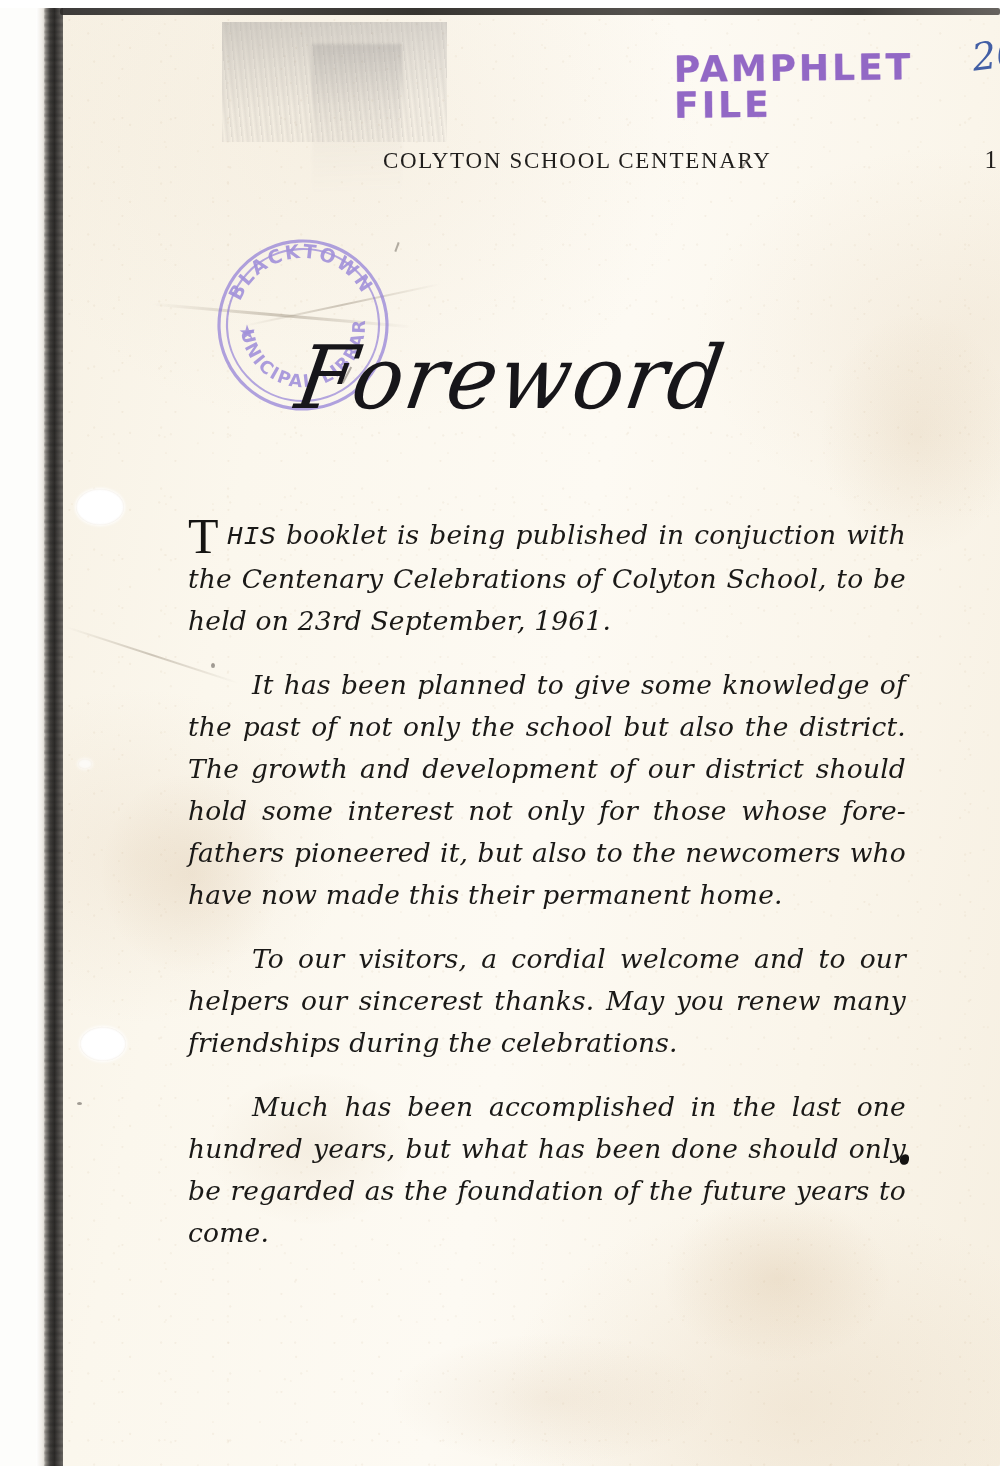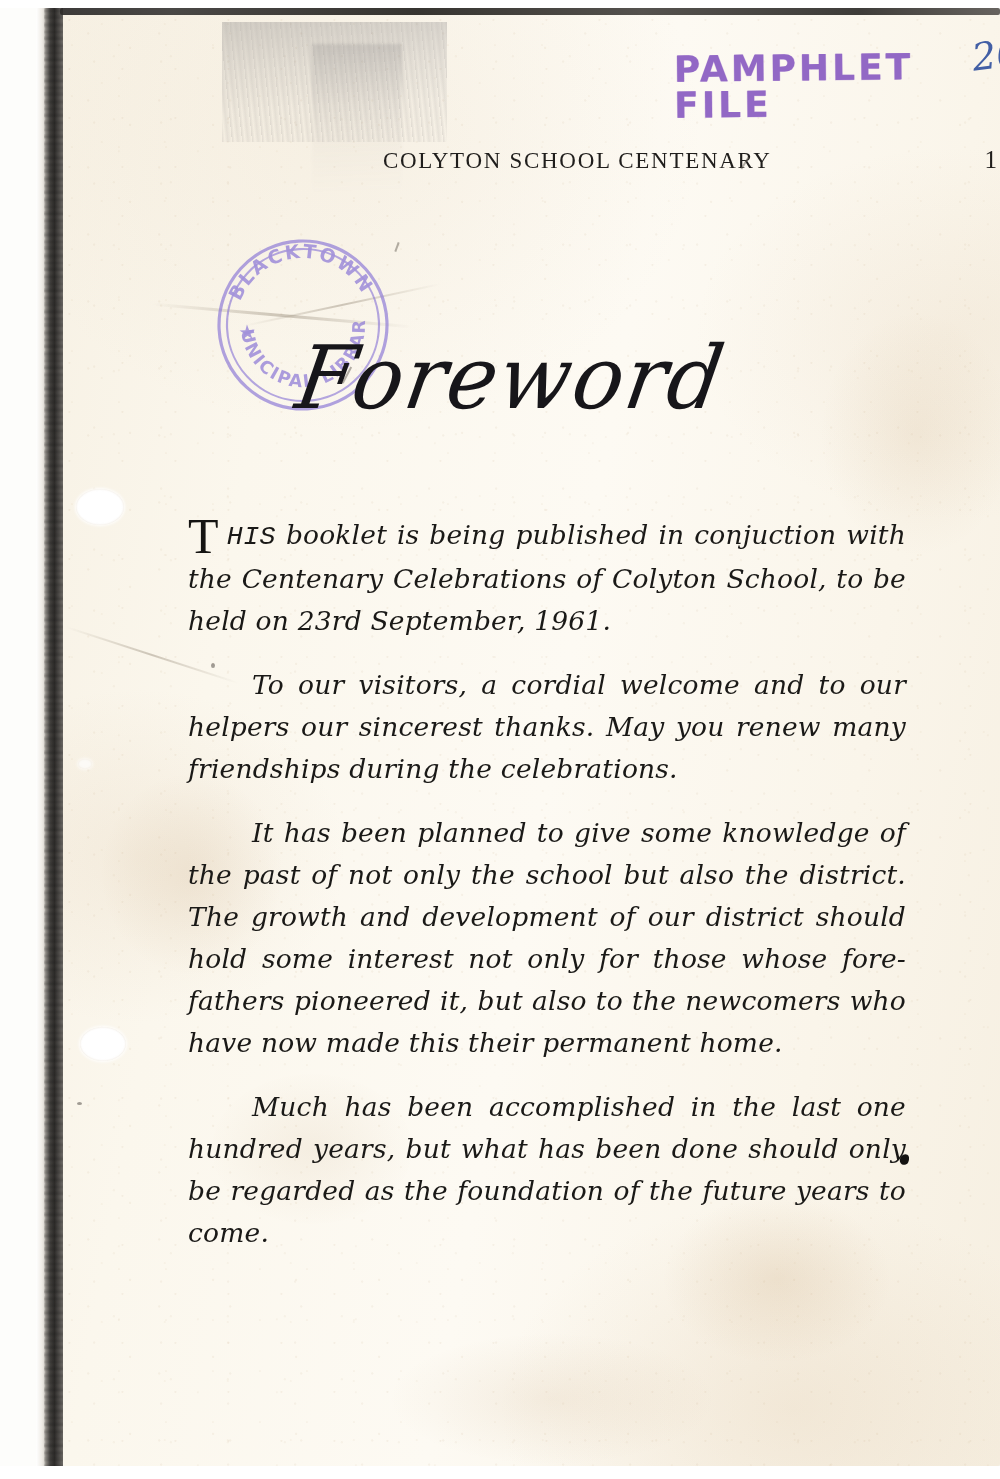--- a/index.html
+++ b/index.html
@@ -385,22 +385,22 @@
       </div>
 
       <div class="foreword-title">Foreword</div>
 
       <div class="body-text">
 
         <p class="para-first">
           <span class="dropcap">T</span><span class="smallcaps-lead">HIS</span><span> booklet is being published in conjuction with the Centenary Celebrations of Colyton School, to be held on 23rd September, 1961.</span>
         </p>
 
+        <p>It has been planned to give some knowledge of the past of not only the school but also the district. The growth and development of our district should hold some interest not only for those whose fore-fathers pioneered it, but also to the newcomers who have now made this their permanent home.</p>
         <p>To our visitors, a cordial welcome and to our helpers our sincerest thanks. May you renew many friendships during the celebrations.</p>
-        <p>It has been planned to give some knowledge of the past of not only the school but also the district. The growth and development of our district should hold some interest not only for those whose fore-fathers pioneered it, but also to the newcomers who have now made this their permanent home.</p>
         <p>Much has been accomplished in the last one hundred years, but what has been done should only be regarded as the foundation of the future years to come.</p>
       </div>
 
       <div class="ink-blot"></div>
 
       <div class="tick-mark" style="left:676px; top:148px;"></div>
       <div class="tick-mark" style="left:330px; top:232px; transform:rotate(-70deg); width:10px;"></div>
       <div class="tick-mark" style="left:276px; top:360px; transform:rotate(-62deg); width:18px;"></div>
       <div class="stray" style="left:15px; top:1088px; width:5px; height:3px;"></div>
       <div class="stray" style="left:149px; top:649px; width:4px; height:5px;"></div>

